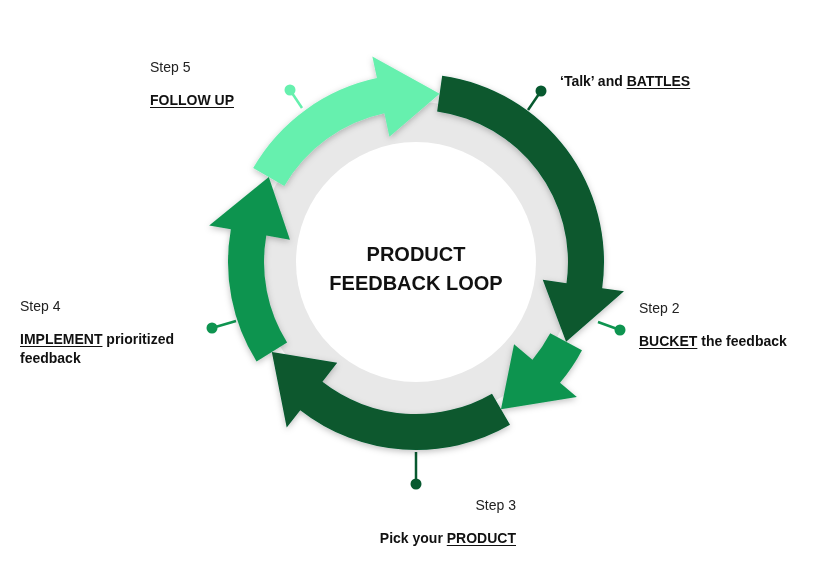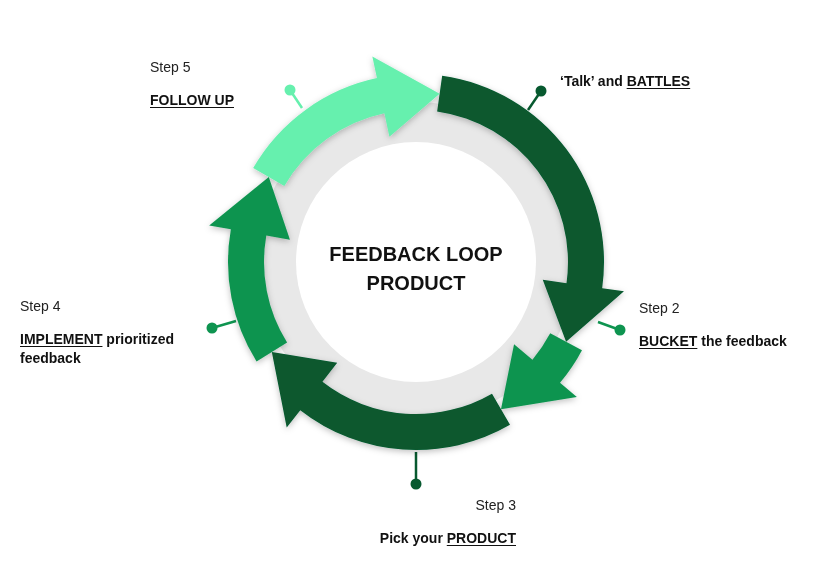--- a/index.html
+++ b/index.html
@@ -41,22 +41,22 @@
   <g id="arrows" filter="url(#shadow)">
       <path d="M581.9941474574782 350.26065380374746 A188 188 0 0 1 560.0163553063678 382.84407062106936 L576.8693330549854 396.9853980341733 L501 409.22431864335454 L514.0536887192292 344.276814039877 L532.4387553540846 359.70371667235395 A152 152 0 0 0 550.2080341145569 333.3596775434554 Z" fill="#0E9450"></path>
       <path d="M256.5669579225919 361.62482167584255 A188 188 0 0 1 230.8561424337049 229.35414259861707 L209.1903718674363 225.53388268994462 L268.77568135664546 177 L289.94460761443736 239.7730332586329 L266.30922154214437 235.60547699462657 A152 152 0 0 0 287.0966893842233 342.5477281634471 Z" fill="#0E9450"></path>
       <path d="M442.16454298049234 75.82960307658479 A188 188 0 0 1 602.1703969234152 288.1645429804923 L623.9562944357298 291.22635120161374 L566.1010907860176 341.81016567360143 L542.754312798921 279.8141569228884 L566.5207464487187 283.15431134592995 A152 152 0 0 0 437.15431134592995 111.47925355128132 Z" fill="#07592F"></path>
       <path d="M510 424.81277591147443 A188 188 0 0 1 300.25564263877624 410.14602167806373 L286.7110901816118 427.4822582574116 L271.8318236534076 352.08627491964484 L337.19533115831575 362.8653764616604 L322.41945575049994 381.7776345482217 A152 152 0 0 0 492 393.63586137523464 Z" fill="#07592F"></path>
       <path d="M253.18722408852554 168 A188 188 0 0 1 376.91260212626116 78.10825106204456 L372.33854492827044 56.589003845900834 L439.65942716321115 93.65442831393304 L389.38730357532677 136.79710710607287 L384.39742299570054 113.32156468846156 A152 152 0 0 0 284.36413862476536 186 Z" fill="#66F0AE"></path>
     </g>
 </svg>
 
 <div class="title">
+  <div>PRODUCT</div>
   <div>FEEDBACK LOOP</div>
-  <div>PRODUCT</div>
 </div>
 
 <div class="label" style="left:560px; top:58px;">
   <div class="step-desc"><span>‘Talk’ and </span><span class="u">BATTLES</span></div>
 </div>
 
 <div class="label" style="left:639px; top:299px;">
   <div class="step-num">Step 2</div>
   <div class="step-desc"><span class="u">BUCKET</span><span style="white-space:pre"> the feedback</span></div>
 </div>

